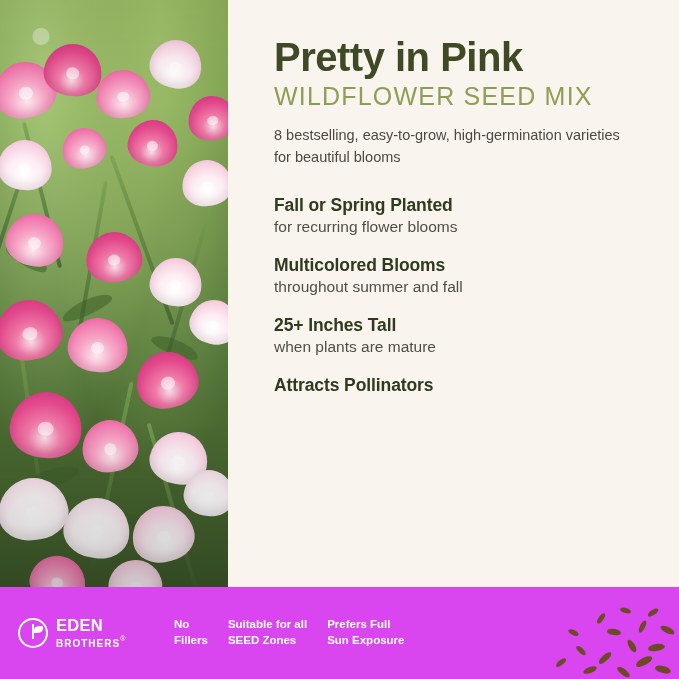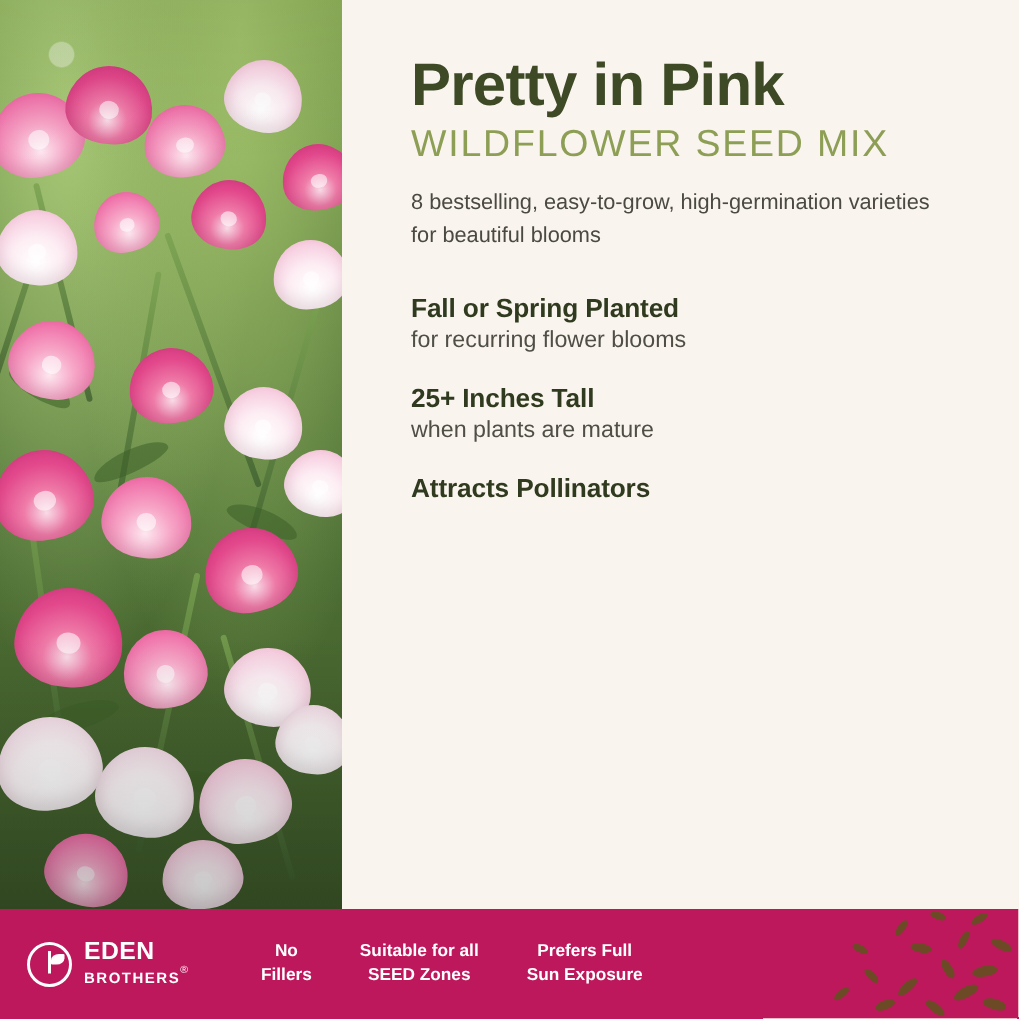--- a/index.html
+++ b/index.html
@@ -136,22 +136,22 @@
     color: #4f4f46;
     margin: 0;
   }
 
   
   .footer {
     position: absolute;
     left: 0;
     bottom: 0;
     width: 679px;
-    height: 73px;
-    background: #be185d;
+    height: 92px;
+    background: #d946ef;
     overflow: hidden;
   }
   .footer-inner {
     position: relative;
     height: 100%;
     display: flex;
     align-items: center;
     padding-left: 18px;
     box-sizing: border-box;
   }
@@ -202,23 +202,22 @@
   .brand-bottom {
     font-size: 10px;
     font-weight: bold;
     color: #ffffff;
     letter-spacing: 1px;
     margin-top: 2px;
   }
   .facts {
     display: flex;
     align-items: center;
-    gap: 32px;
+    gap: 20px;
     margin-left: 22px;
-    text-align: center;
   }
   .fact {
     color: #ffffff;
     font-size: 11.5px;
     font-weight: bold;
     line-height: 1.35;
     white-space: nowrap;
   }
   .seeds {
     position: absolute;
@@ -288,20 +287,24 @@
   <div class="content">
     <h1 class="title">Pretty in Pink</h1>
     <h2 class="subtitle">WILDFLOWER SEED MIX</h2>
     <p class="lede">8 bestselling, easy-to-grow, high-germination varieties for beautiful blooms</p>
 
     <div class="feature">
       <p class="feature-head">Fall or Spring Planted</p>
       <p class="feature-sub">for recurring flower blooms</p>
     </div>
     <div class="feature">
+      <p class="feature-head">Multicolored Blooms</p>
+      <p class="feature-sub">throughout summer and fall</p>
+    </div>
+    <div class="feature">
       <p class="feature-head">25+ Inches Tall</p>
       <p class="feature-sub">when plants are mature</p>
     </div>
     <div class="feature">
       <p class="feature-head">Attracts Pollinators</p>
     </div>
   </div>
 
   <div class="footer">
     <div class="footer-inner">

